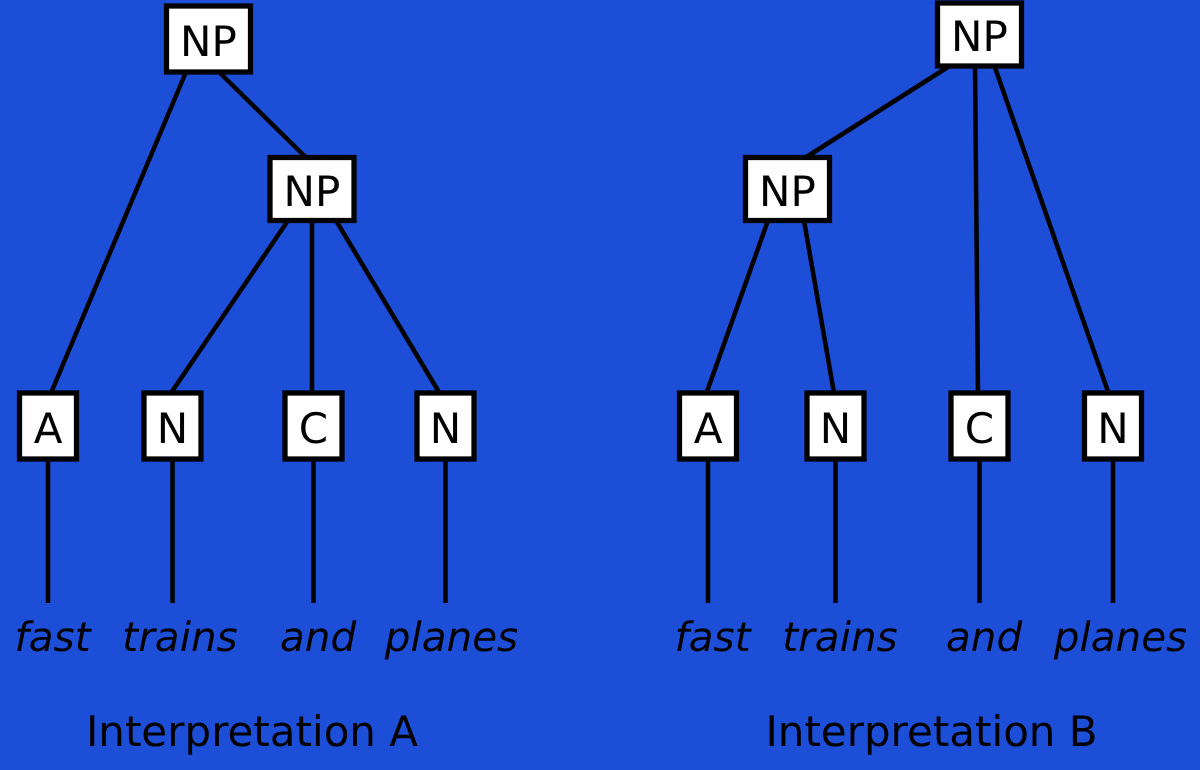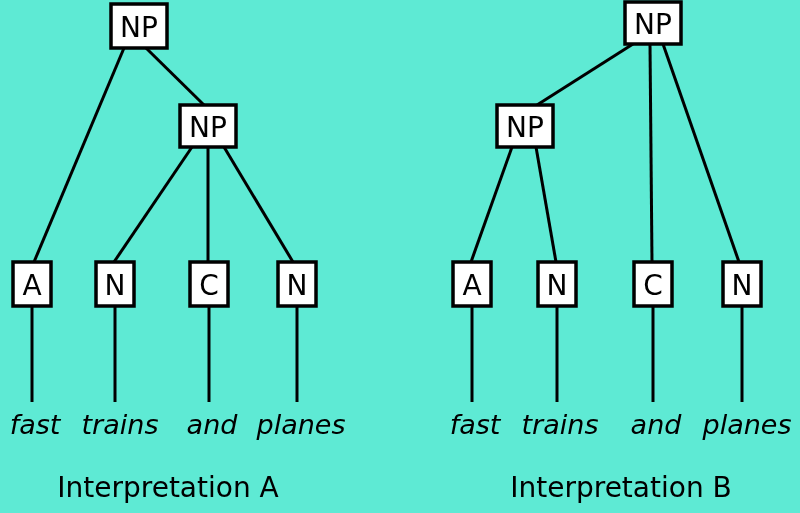--- a/index.html
+++ b/index.html
@@ -4,21 +4,21 @@
 <style>
   html, body {
     margin: 0;
     padding: 0;
     background: #ffffff;
   }
   .canvas {
     position: relative;
     width: 800px;
     height: 513px;
-    background: #5eead4;
+    background: #1d4ed8;
     font-family: "DejaVu Sans", "Liberation Sans", sans-serif;
   }
   svg { display: block; }
   .edge {
     stroke: #000000;
     stroke-width: 3;
     stroke-linecap: butt;
     fill: none;
   }
   .node-box {

